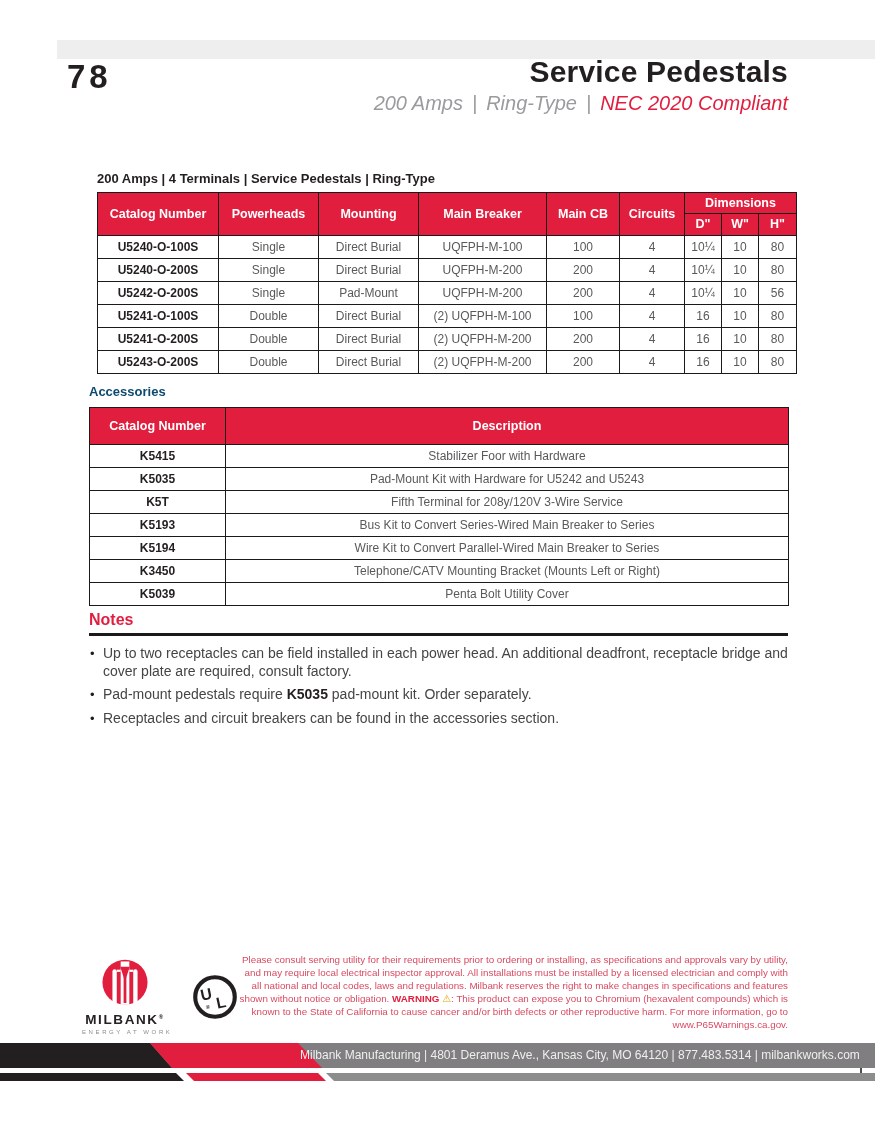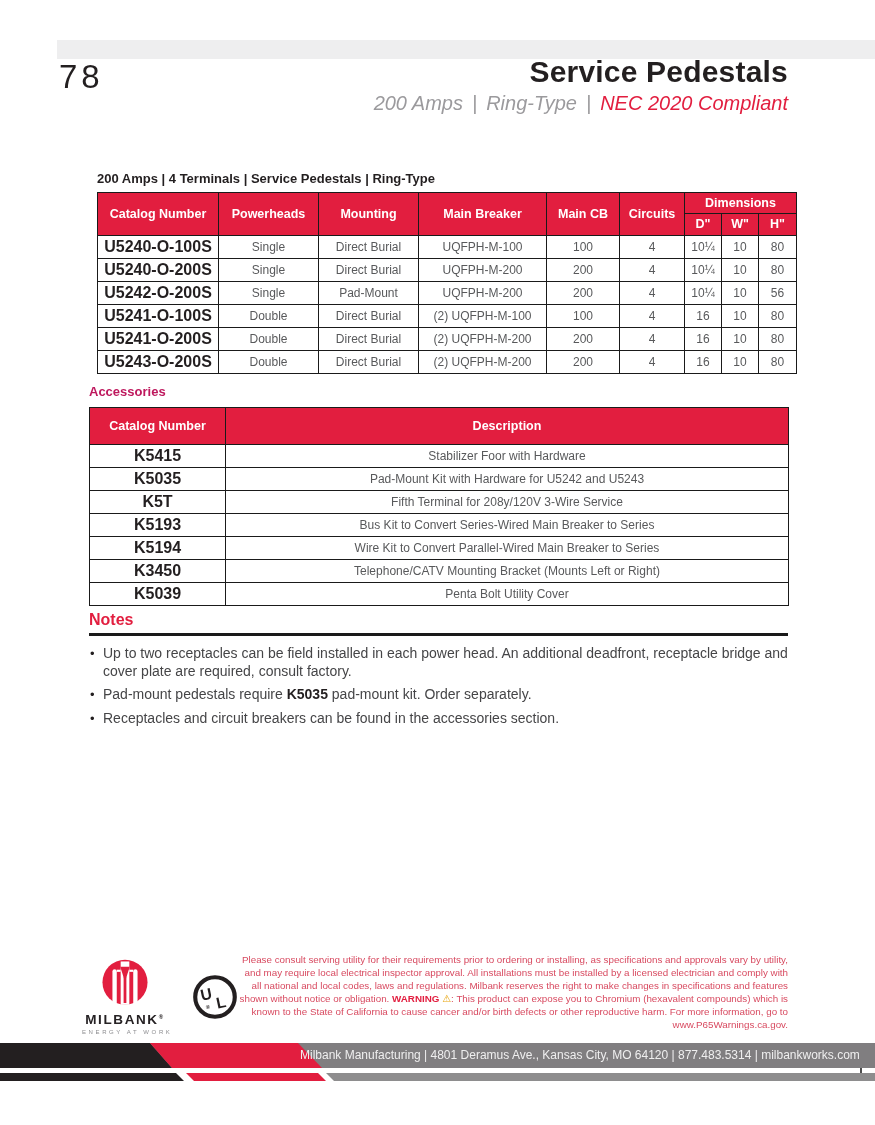--- a/index.html
+++ b/index.html
@@ -2,38 +2,38 @@
 <html><head>
 <meta charset="utf-8">
 <style>
   * { margin:0; padding:0; box-sizing:border-box; }
   html,body { background:#ffffff; }
   body { font-family:"Liberation Sans","DejaVu Sans",sans-serif; color:#231f20; }
   .page { position:relative; width:875px; height:1125px; background:#fff; overflow:hidden; }
 
   
   .top-band { position:absolute; left:57px; top:40px; width:818px; height:19px; background:#eeeeef; }
-  .page-num { position:absolute; left:59px; top:58px; font-size:33px; font-weight:400; letter-spacing:4px; color:#231f20; }
+  .page-num { position:absolute; left:67px; top:58px; font-size:33px; font-weight:700; letter-spacing:4px; color:#231f20; }
   .head-right { position:absolute; right:87px; top:55px; text-align:right; }
   .head-title { font-size:30px; font-weight:700; color:#231f20; letter-spacing:.2px; }
   .head-sub { margin-top:3px; font-size:20px; font-style:italic; font-weight:500; color:#9b9a9d; }
   .head-sub .sep { margin:0 9px; color:#9b9a9d; font-weight:400; }
   .head-sub .red { color:#e21e3f; }
 
   
   .sect1 { position:absolute; left:89px; top:171px; width:699px;margin-left:8px; }
   .tbl-title { font-size:13px; font-weight:700; color:#231f20; margin-bottom:6px; }
   table { border-collapse:collapse; table-layout:fixed; width:699px; }
   th, td { border:1px solid #1a1a1a; text-align:center; vertical-align:middle; overflow:hidden; }
   thead th { background:#e21e3f; color:#ffffff; font-size:12.5px; font-weight:700; line-height:1.15; }
   tbody td { background:#ffffff; color:#58595b; font-size:12px; height:23px; padding:1px 2px; }
-  tbody td.cat { color:#231f20; font-weight:700; font-size:16px; }
+  tbody td.cat { color:#231f20; font-weight:700; font-size:12px; }
   .t1 thead tr.r1 th { height:21px; padding:2px 4px; }
   .t1 thead tr.r2 th { height:22px; padding:1px 2px; }
-  .acc-label { position:absolute; left:89px; top:384px; font-size:13px; font-weight:700; color:#be185d; }
+  .acc-label { position:absolute; left:89px; top:384px; font-size:13px; font-weight:700; color:#0c4a6e; }
   .sect2 { position:absolute; left:89px; top:407px; width:699px; }
   .t2 thead th { height:37px; padding:2px 6px; }
 
   
   .notes { position:absolute; left:89px; top:611px; width:699px; }
   .notes-h { font-size:16px; font-weight:700; color:#e21e3f; margin-bottom:4px; }
   .notes-rule { height:3px; background:#1a1a1a; margin-bottom:9px; }
   .notes ul { list-style:none; }
   .notes li { position:relative; padding-left:14px; font-size:14px; line-height:17.5px; color:#454547; margin-bottom:6px; }
   .notes li::before { content:"•"; position:absolute; left:1px; top:0; color:#231f20; font-size:13px; }

